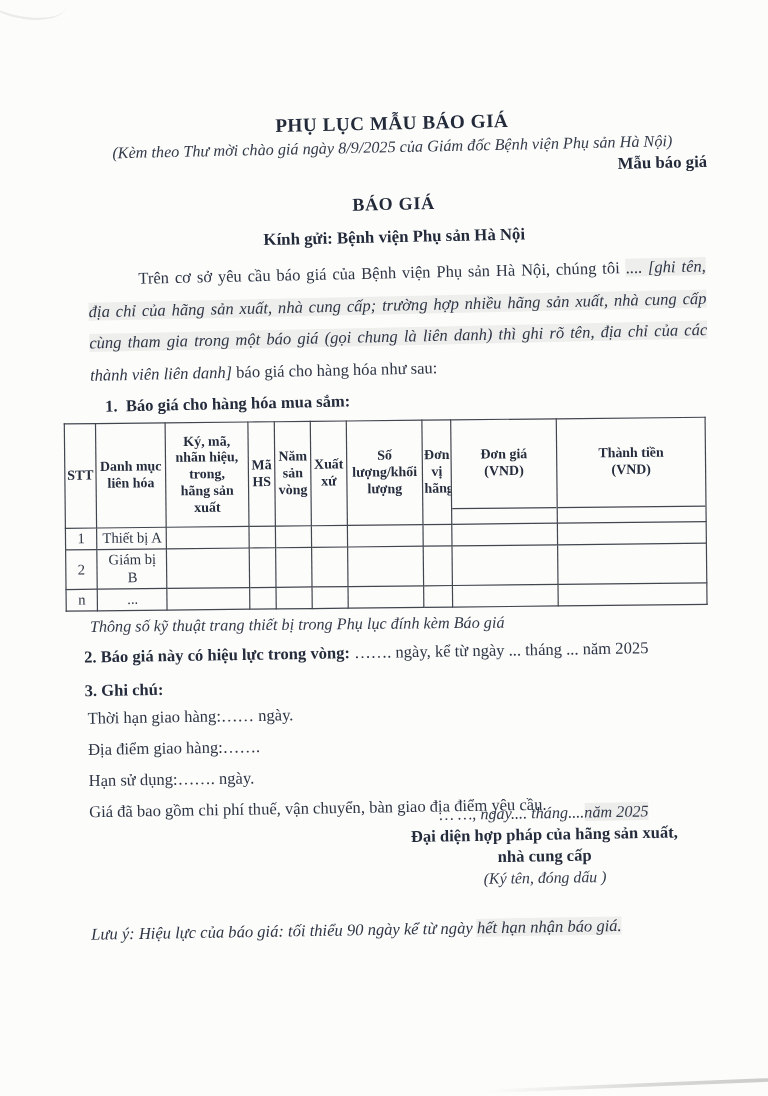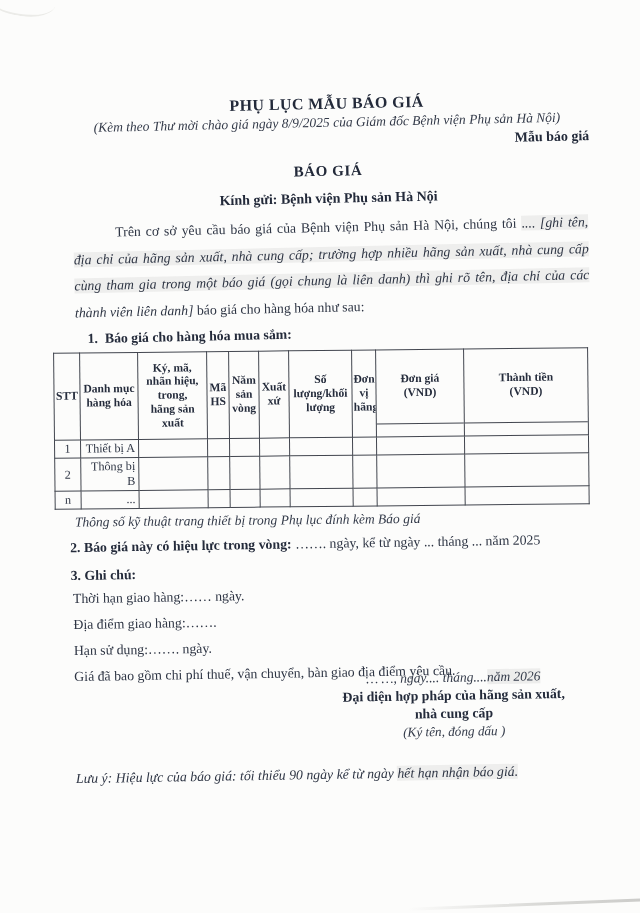--- a/index.html
+++ b/index.html
@@ -77,21 +77,21 @@
   }
   .quote-table th.split{padding-bottom:16px;}
   .quote-table th.split::after{
     content:"";position:absolute;left:-1px;right:-1px;bottom:12px;
     border-top:1px solid #42464f;
   }
   .quote-table td{font-size:12.2px;color:#2e3544;}
   .quote-table tbody tr{height:18px;}
   .quote-table tbody tr.last-row{height:14px;}
   .quote-table td.cell-stt{text-align:center;}
-  .quote-table td.cell-name{text-align:right;padding-left:4px;}
+  .quote-table td.cell-name{text-align:center;padding-left:4px;}
   col.c1{width:26px;}col.c2{width:58px;}col.c3{width:69px;}col.c4{width:22px;}
   col.c5{width:30px;}col.c6{width:30px;}col.c7{width:63px;}col.c8{width:24px;}
   col.c9{width:88px;}col.c10{width:124px;}
 
   .table-note{
     font-style:italic;font-size:13.5px;margin:3px 0 0 74px;line-height:19px;
     color:#333a49;
   }
 
   
@@ -150,21 +150,21 @@
         <col class="c6">
           <col class="c7">
           <col class="c8">
           <col class="c9">
           <col class="c10">
       </colgroup>
       <thead>
         <tr>
             <th>STT</th>
             <th>Danh mục
-hàng hóa</th>
+liên hóa</th>
             <th>Ký, mã,
 nhãn hiệu,
 trong,
 hãng sản
 xuất</th>
             <th>Mã
 HS</th>
             <th>Năm
 sản
 vòng</th>
@@ -190,21 +190,21 @@
             <td class=""></td>
             <td class=""></td>
             <td class=""></td>
             <td class=""></td>
             <td class=""></td>
             <td class=""></td>
             <td class=""></td>
           </tr>
           <tr>
             <td class="cell-stt">2</td>
-            <td class="cell-name">Thông bị B</td>
+            <td class="cell-name">Giám bị B</td>
             <td class=""></td>
             <td class=""></td>
             <td class=""></td>
             <td class=""></td>
             <td class=""></td>
             <td class=""></td>
             <td class=""></td>
             <td class=""></td>
           </tr>
           <tr class="last-row">
@@ -231,21 +231,21 @@
     <div class="section-heading-3">3. Ghi chú:</div>
     <div class="notes-list">
         <div class="note-line">Thời hạn giao hàng:…… ngày.</div>
         <div class="note-line">Địa điểm giao hàng:…….</div>
         <div class="note-line">Hạn sử dụng:……. ngày.</div>
         <div class="note-line">Giá đã bao gồm chi phí thuế, vận chuyển, bàn giao địa điểm yêu cầu.</div>
       </div>
 
     <div class="signature-block">
       <div class="sig-date">
-        <span>… …, ngày.... tháng....</span><span class="h">năm 2026</span>
+        <span>… …, ngày.... tháng....</span><span class="h">năm 2025</span>
       </div>
       <div class="sig-line-bold">Đại diện hợp pháp của hãng sản xuất,</div>
       <div class="sig-line-bold">nhà cung cấp</div>
       <div class="sig-sign-note">(Ký tên, đóng dấu )</div>
     </div>
 
     <div class="footer-note">
       <span>Lưu ý: Hiệu lực của báo giá: tối thiểu 90 ngày kể từ ngày </span><span class="h">hết hạn nhận báo giá.</span>
     </div>
   </div>

